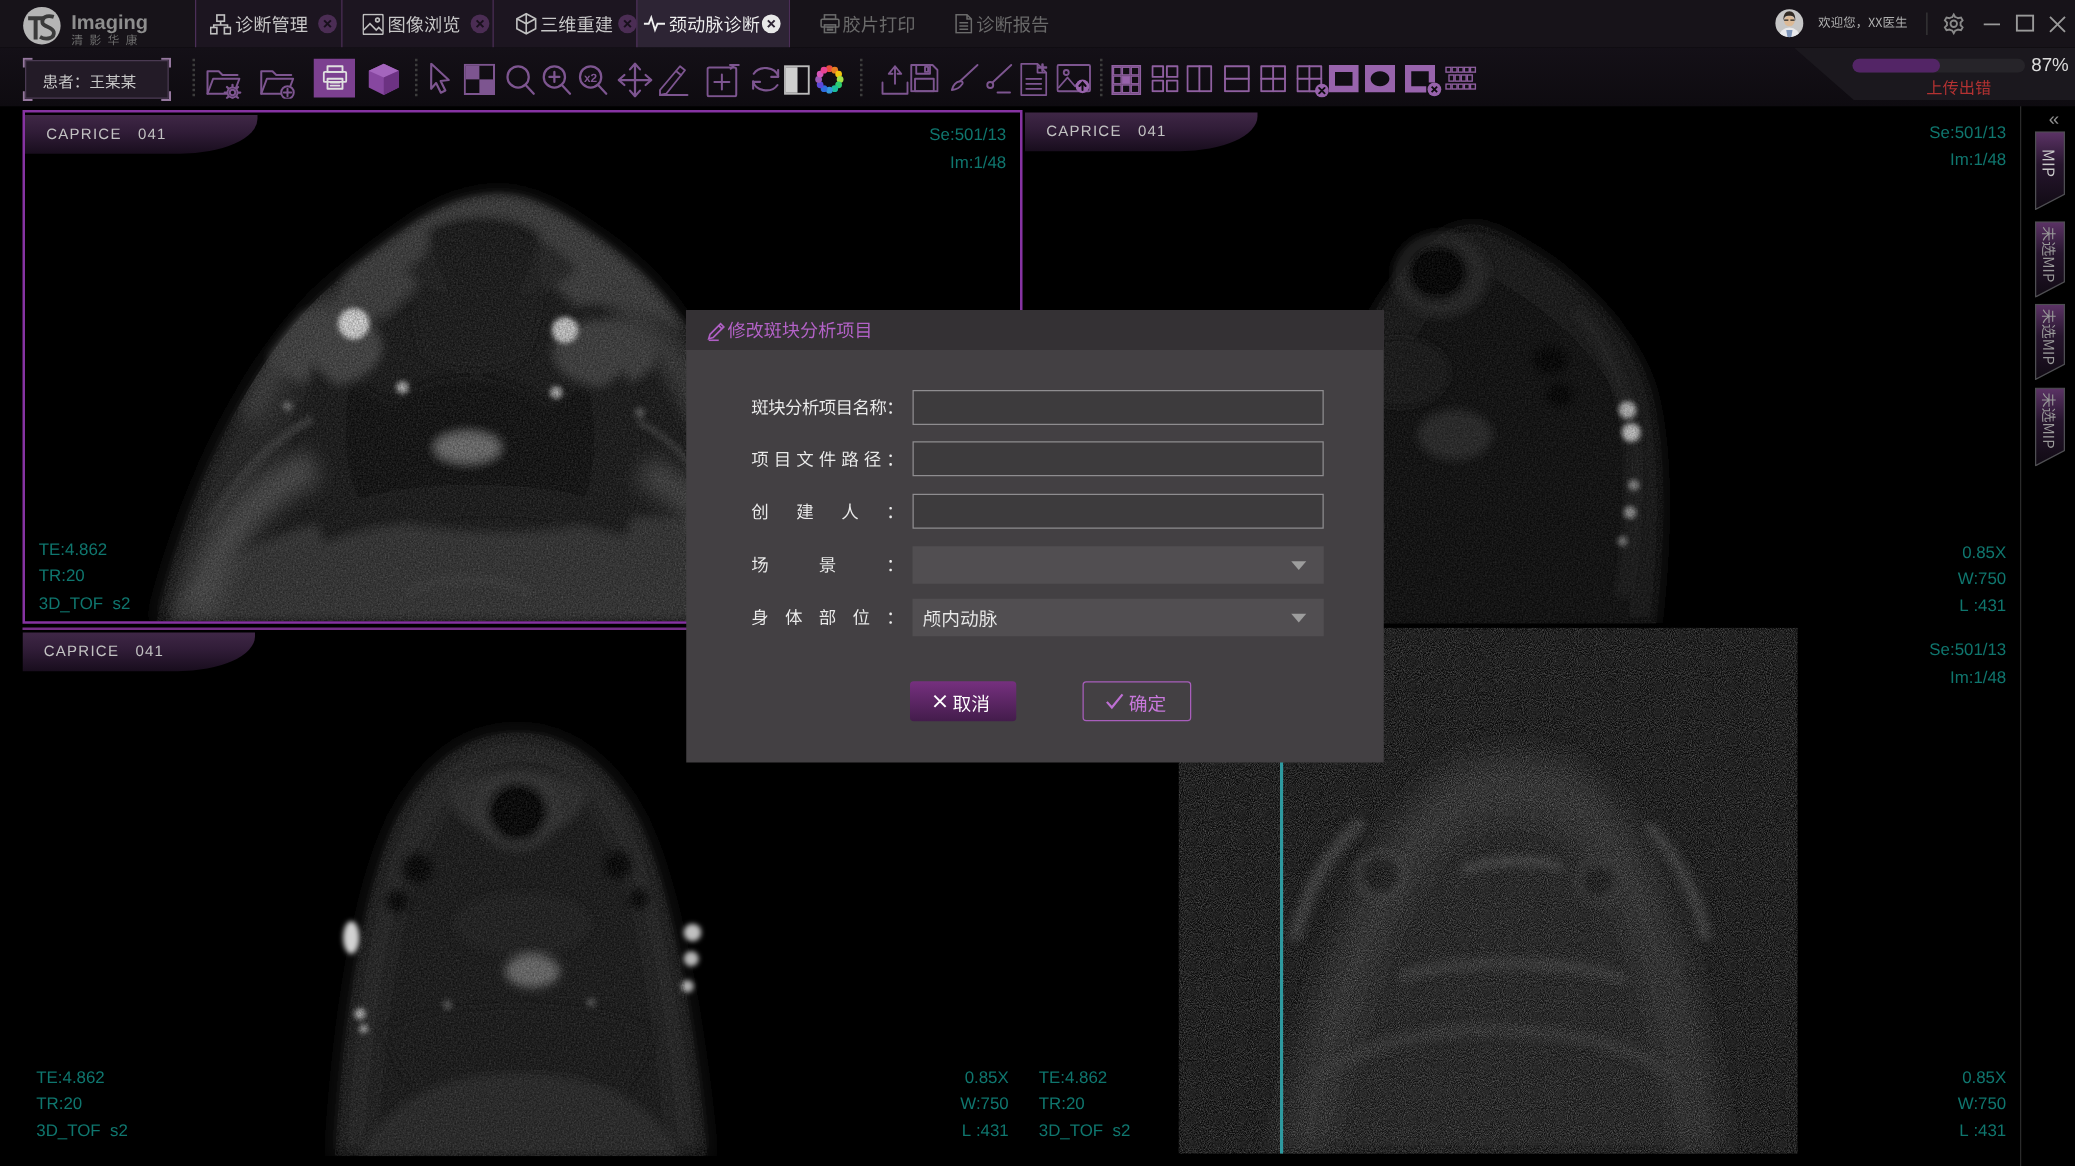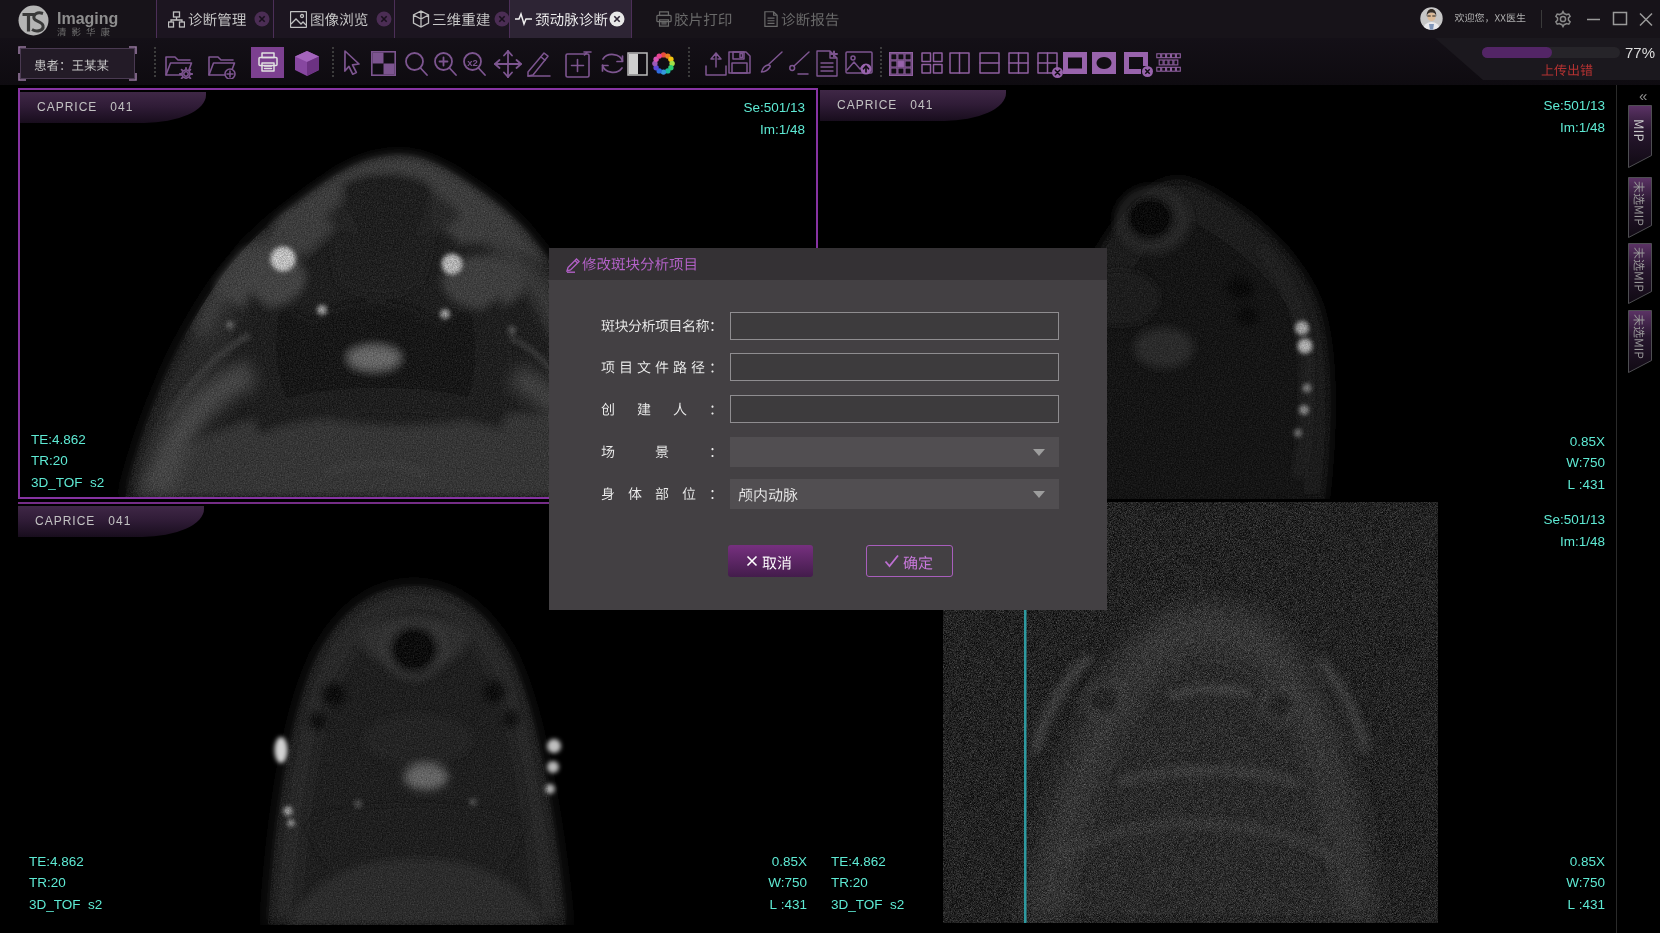--- a/index.html
+++ b/index.html
@@ -3,21 +3,21 @@
 <style>
 *{margin:0;padding:0;box-sizing:border-box}
 html,body{width:1660px;height:933px;background:#000;overflow:hidden;
   font-family:"Liberation Sans",sans-serif;position:relative}
 .abs{position:absolute}
 .quad{position:absolute;background:#000;overflow:hidden}
 .cap{position:absolute;left:0;top:2px;width:186px;height:31px;
  background:linear-gradient(180deg,#3f2746 0%,#301c37 45%,#180d1d 100%);
  border-bottom-right-radius:62px 28px}
 .cap span{position:absolute;left:17px;top:8px;font-size:12px;color:#c2c2c2;letter-spacing:1px}
-.qt{position:absolute;color:#5eead4;font-size:13.5px;line-height:21.5px}
+.qt{position:absolute;color:#0f766e;font-size:13.5px;line-height:21.5px}
 .inp{position:absolute;left:730px;width:329px;height:28px;border:1px solid #8f8d90;background:rgba(0,0,0,0.08)}
 .dd{position:absolute;left:730px;width:329px;height:30px;background:#514e51}
 .dd:after{content:"";position:absolute;right:14px;top:12px;border:6px solid transparent;border-top:7px solid #9d9d9d}
 .ov{position:absolute;left:0;top:0;width:1660px;height:933px;z-index:60;pointer-events:none}
 </style></head>
 <body>
 <div class="abs" style="left:0;top:0;width:1660px;height:38px;background:#171319"></div>
 <div class="abs" style="left:157px;top:0;width:116px;height:38px;background:#1c1520"></div>
 <div class="abs" style="left:274px;top:0;width:120px;height:38px;background:#1c1520"></div>
 <div class="abs" style="left:395px;top:0;width:114px;height:38px;background:#1c1520"></div>
@@ -287,21 +287,21 @@
     <rect x="20.400000000000002" y="0.8" width="3.9" height="3.9"></rect>
     <rect x="20.400000000000002" y="14.3" width="3.9" height="3.9"></rect>
     <rect x="3.2" y="7" width="3.9" height="4.9"></rect>
     <rect x="8.100000000000001" y="7" width="3.9" height="4.9"></rect>
     <rect x="13.0" y="7" width="3.9" height="4.9"></rect>
     <rect x="17.900000000000002" y="7" width="3.9" height="4.9"></rect>
   </svg>
 <div class="abs" style="left:1435px;top:38px;width:225px;height:42px;background:#1b181e;clip-path:polygon(0 0,225px 0,225px 42px,48px 42px)"></div>
 <div class="abs" style="left:1482px;top:47px;width:138px;height:11px;border-radius:5.5px;background:#262429"></div>
 <div class="abs" style="left:1482px;top:47px;width:70px;height:11px;border-radius:5.5px;background:#532566"></div>
-<div class="abs" style="left:1625px;top:44px;font-size:15px;color:#dcdcdc">77%</div>
+<div class="abs" style="left:1625px;top:44px;font-size:15px;color:#dcdcdc">87%</div>
 <div class="quad" style="left:18px;top:88px;width:800px;height:411px;border:2px solid #8633a2">
     <svg class="abs" style="left:0;top:0" width="796" height="407" viewBox="0 0 796 407">
 <defs>
 <filter id="b4" x="-30%" y="-30%" width="160%" height="160%">
           <feGaussianBlur stdDeviation="4"></feGaussianBlur>
         </filter>
 <filter id="b8" x="-30%" y="-30%" width="160%" height="160%">
           <feGaussianBlur stdDeviation="8"></feGaussianBlur>
         </filter>
 <filter id="b2" x="-60%" y="-60%" width="220%" height="220%">

